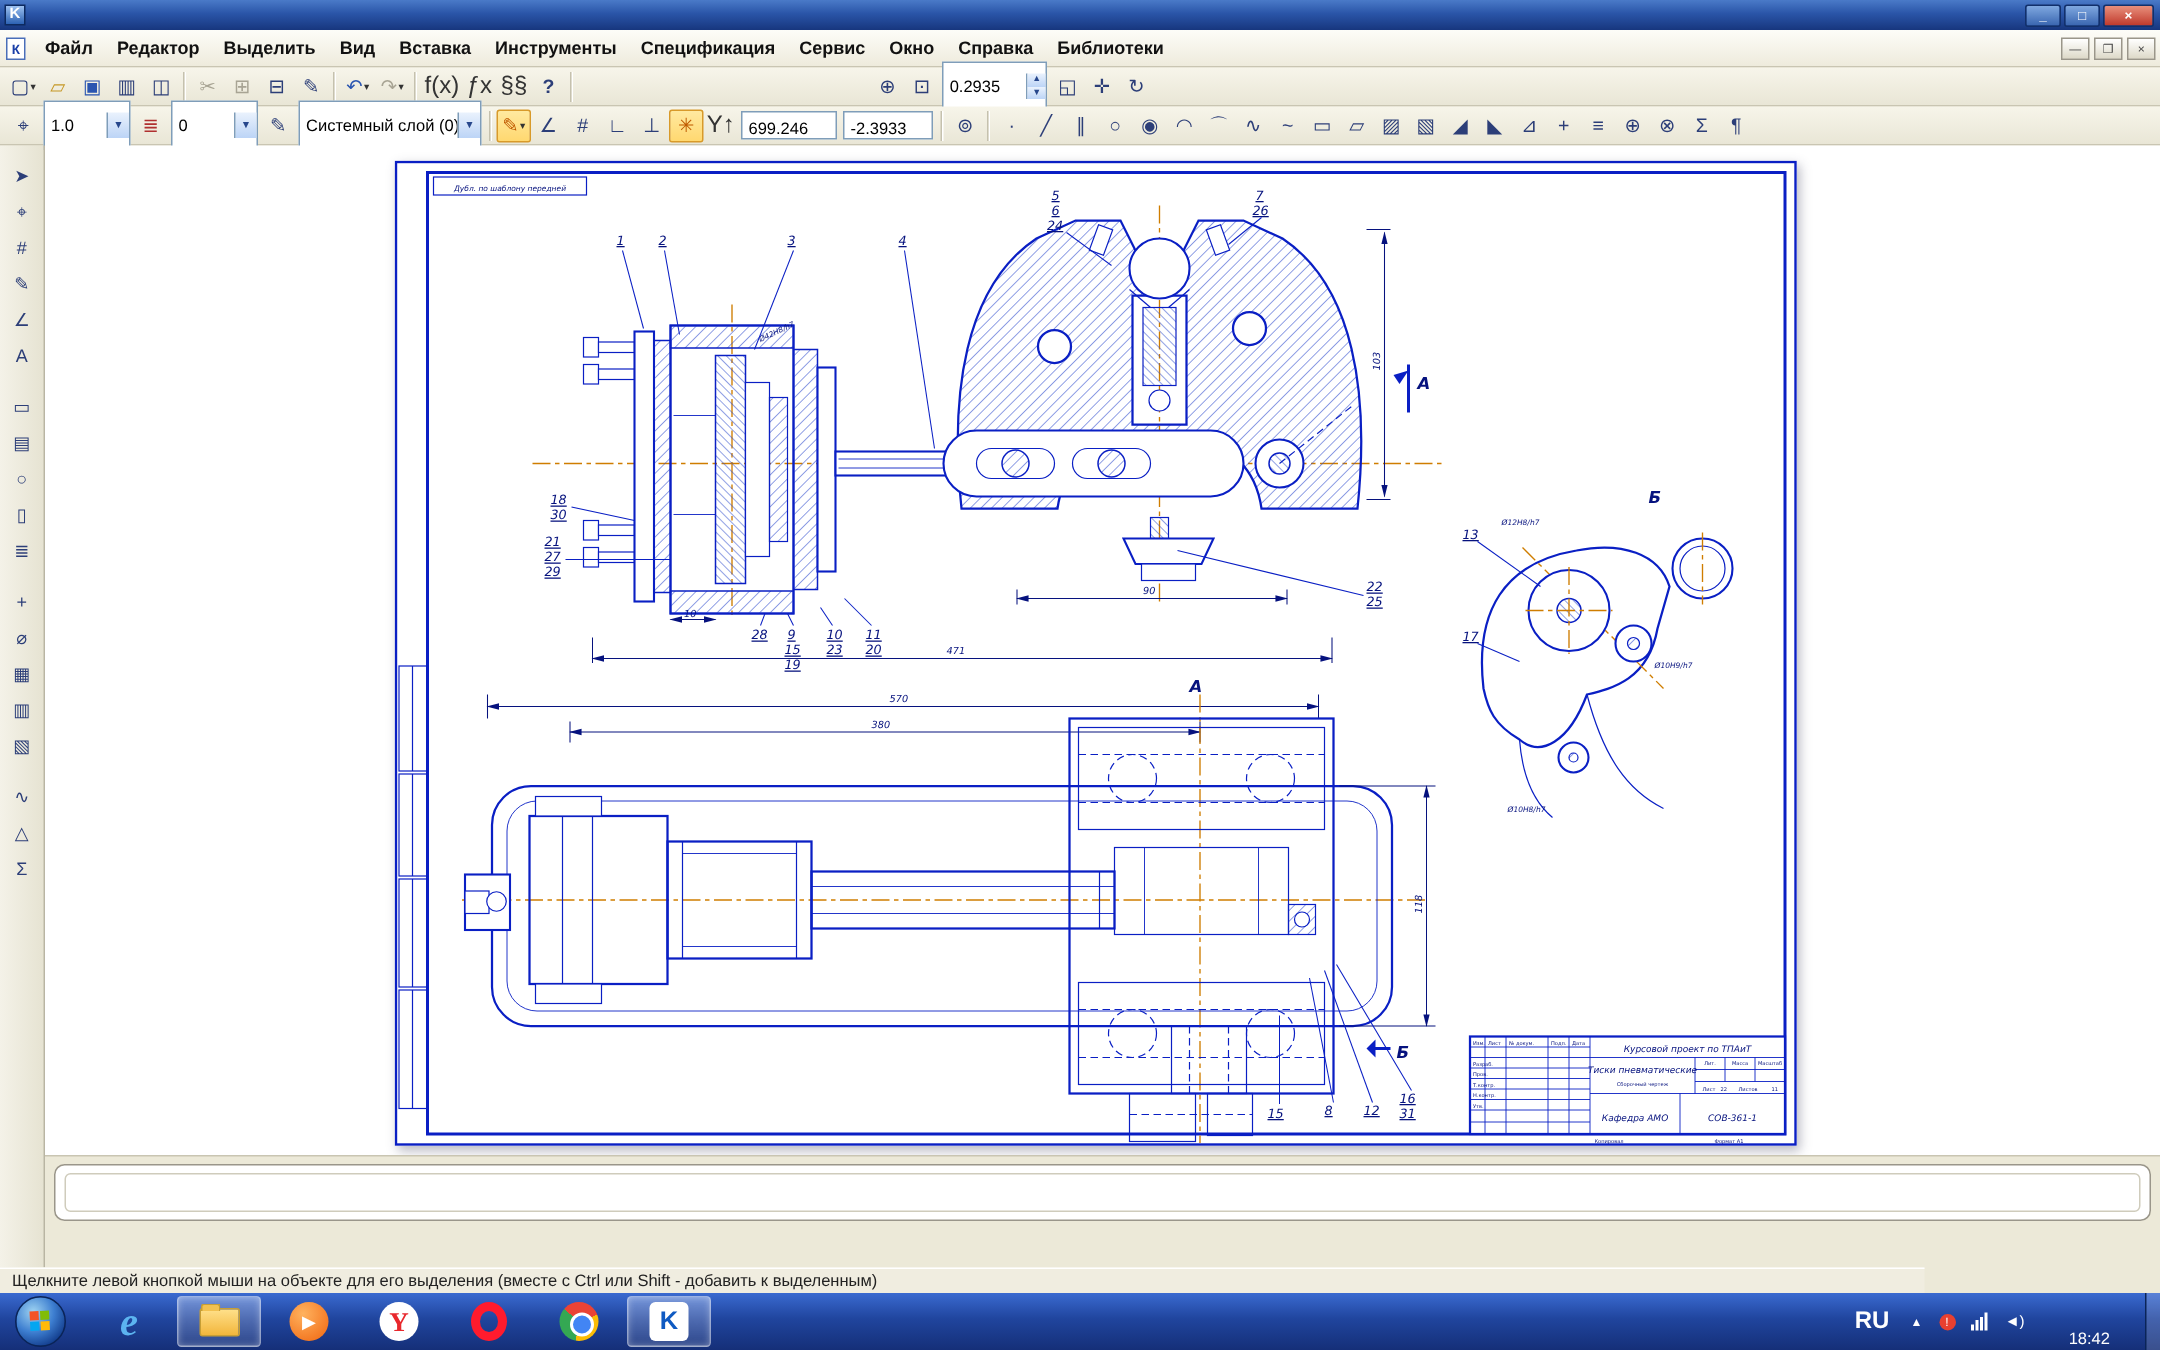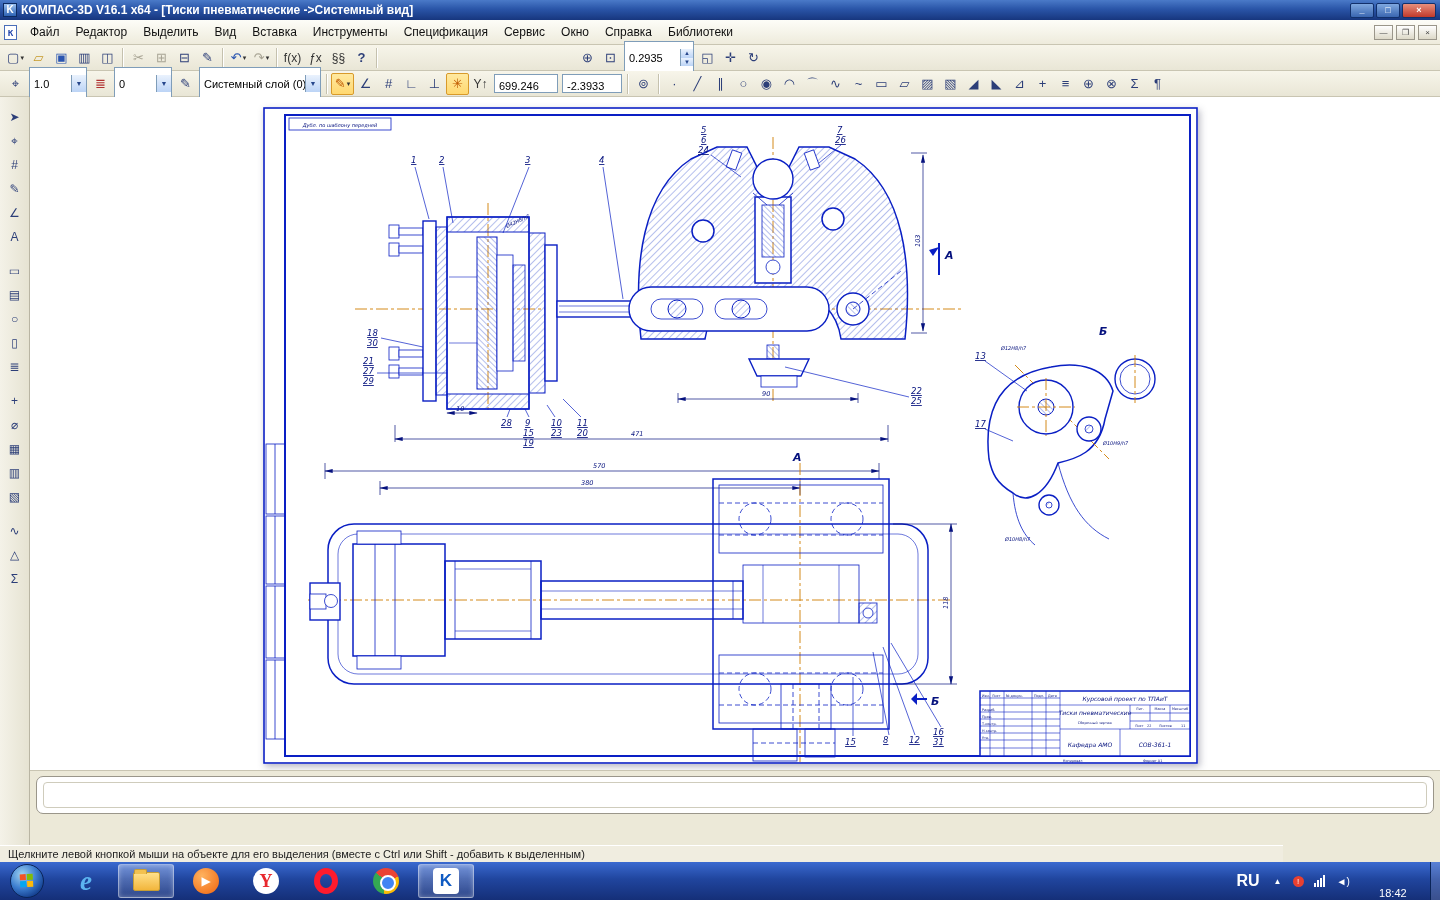--- a/index.html
+++ b/index.html
@@ -15,33 +15,33 @@
   .winbtn { width:24px; height:15px; margin-right:2px; font-size:9px; line-height:13px; text-align:center;
     color:#fff; background:linear-gradient(#7fa8e0,#3a66b0); border:1px solid #12306b; border-radius:2px; }
   .winbtn.close { background:linear-gradient(#e88f7c,#c0392b); width:34px; margin-right:4px; }
 
   
   #menubar { position:absolute; left:0; top:20px; width:1440px; height:25px;
     background:linear-gradient(#fdfdf8,#eeebdc); border-bottom:1px solid #c9c5b2;
     display:flex; align-items:center; font-size:12px; color:#111; }
   #menubar .docico { width:13px; height:15px; background:#fff; border:1px solid #4a6eb8; margin:0 5px 0 4px;
     color:#1a3fa8; font-size:9px; font-weight:bold; text-align:center; line-height:14px; }
-  .menu-item { padding:3px 8px; }
+  .menu-item { padding:3px 8px;font-weight:bold; }
   #menubar .mspace { flex:1; }
   .mdibtn { width:19px; height:15px; margin-right:3px; border:1px solid #9a968a; background:linear-gradient(#fff,#ddd9c8);
     font-size:8px; line-height:13px; text-align:center; color:#444; }
 
   
   .toolbar { position:absolute; left:0; width:1440px; background:linear-gradient(#f7f5ea,#e9e6d6);
     border-bottom:1px solid #c9c5b2; display:flex; align-items:center; padding-left:4px; }
   #toolbar1 { top:45px; height:26px; }
   #toolbar2 { top:71px; height:26px; }
   .tb { min-width:23px; height:22px; display:flex; align-items:center; justify-content:center;
     font-size:13px; color:#2c3e78; border:1px solid transparent; border-radius:2px; padding:0 1px; }
-  .tb .g2 { font-size:12px; color:#333; }
+  .tb .g2 { font-size:16px; color:#333; }
   .tb.dis { color:#a8a494; }
   .tb.small { font-size:11px; }
   .tb .dd { font-size:7px; color:#333; margin-left:1px; }
   .tb.toggled { background:linear-gradient(#ffe9a0,#ffd870); border:1px solid #d89a2a; }
   .sep { width:2px; height:20px; border-left:1px solid #c5c1ae; border-right:1px solid #fff; margin:0 3px; }
   .combo { height:33px; background:#fff; border:1px solid #7f9db9; display:flex; align-items:center;
     font-size:11px; color:#000; margin:0 2px; }
   .combo .val { padding:0 4px; flex:1; white-space:nowrap; overflow:hidden; }
   .combo .btn { width:15px; height:17px; background:linear-gradient(#eaf2fd,#bcd4f6); border-left:1px solid #7f9db9;
     font-size:7px; display:flex; align-items:center; justify-content:center; color:#27478c; }
@@ -119,21 +119,20 @@
   text.ft { font:italic 5px "DejaVu Sans",sans-serif; fill:#06127e; }
   text.vl { font:italic 11px "DejaVu Sans",sans-serif; fill:#06127e; font-weight:bold; }
   text.tbt{ font:italic 6px "DejaVu Sans",sans-serif; fill:#06127e; }
   text.tbs{ font:3.4px "DejaVu Sans",sans-serif; fill:#06127e; }
 </style>
 </head>
 <body>
 
 <div id="titlebar">
   <div class="appico">K</div>
-  <span>КОМПАС-3D V16.1 x64 - [Тиски пневматические -&gt;Системный вид]</span>
   <div class="tspace"></div>
   <div class="winbtn">_</div>
   <div class="winbtn">□</div>
   <div class="winbtn close">×</div>
 </div>
 
 <div id="menubar">
   <div class="docico">К</div>
   <div class="menu-item">Файл</div>
   <div class="menu-item">Редактор</div>

